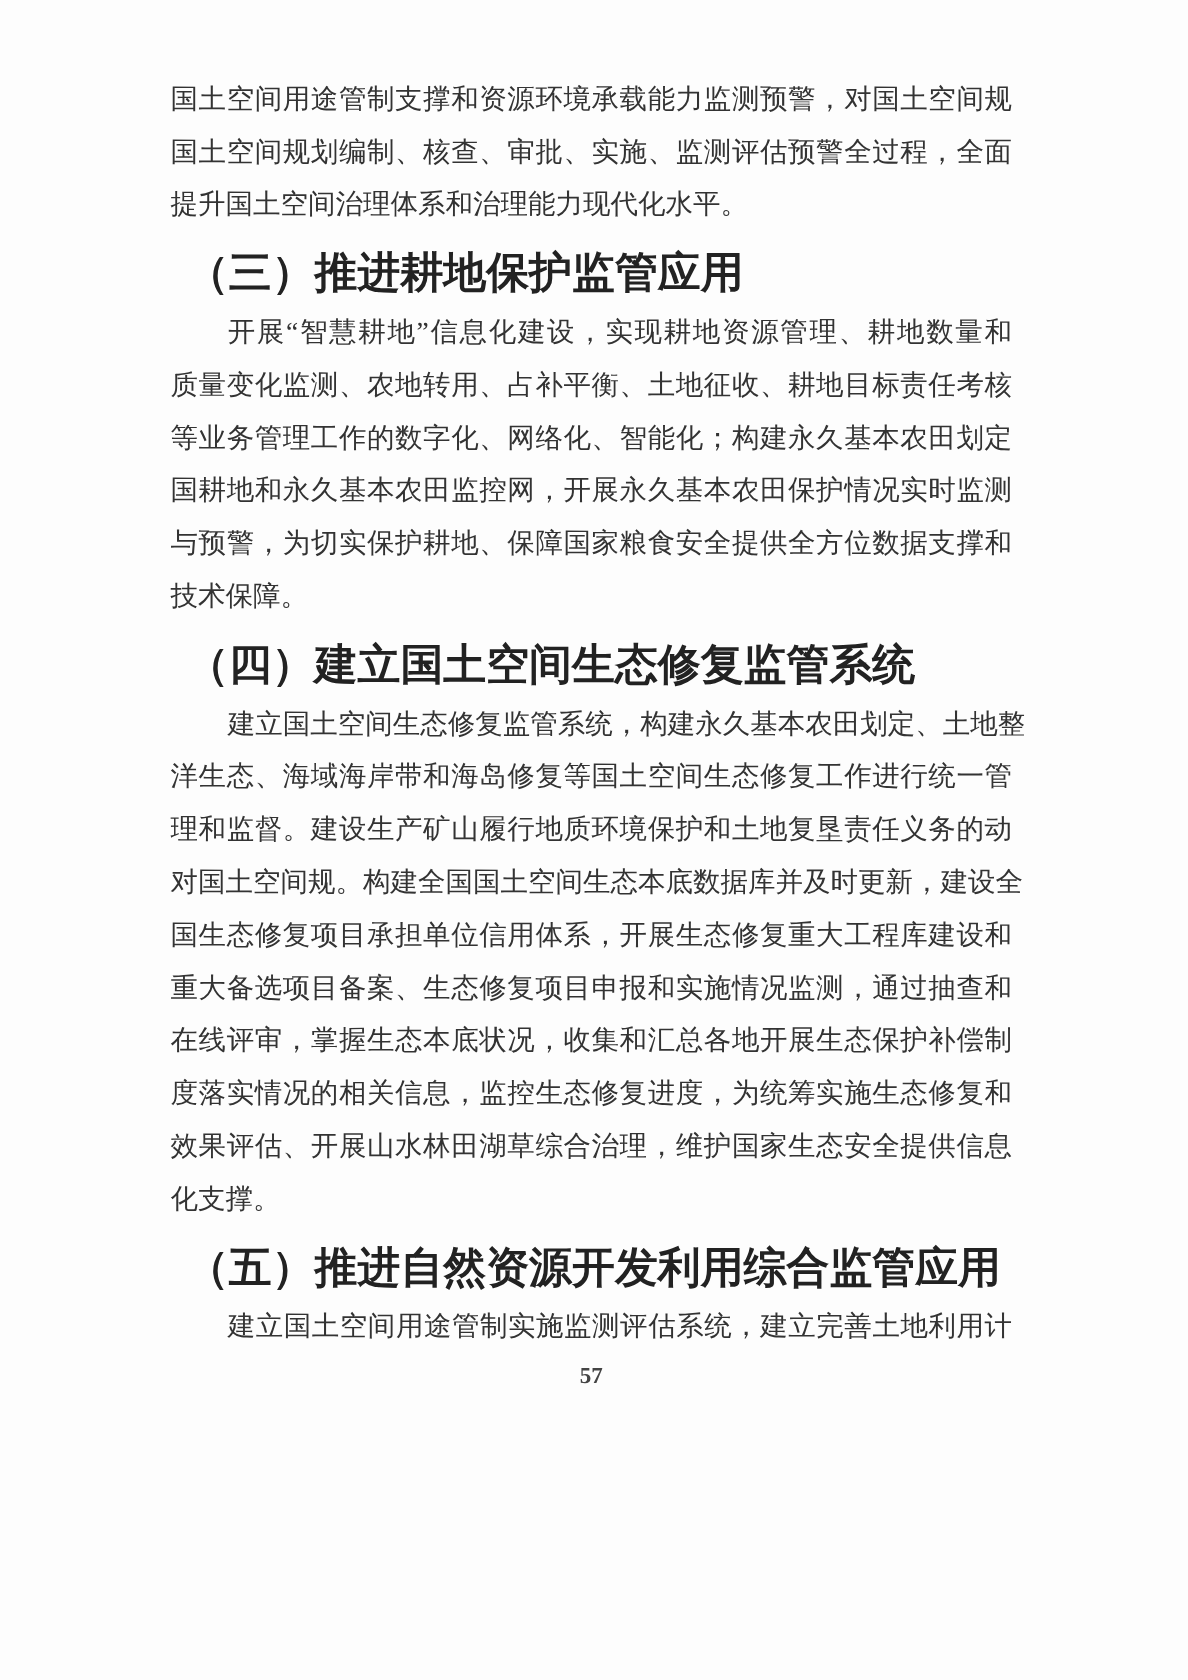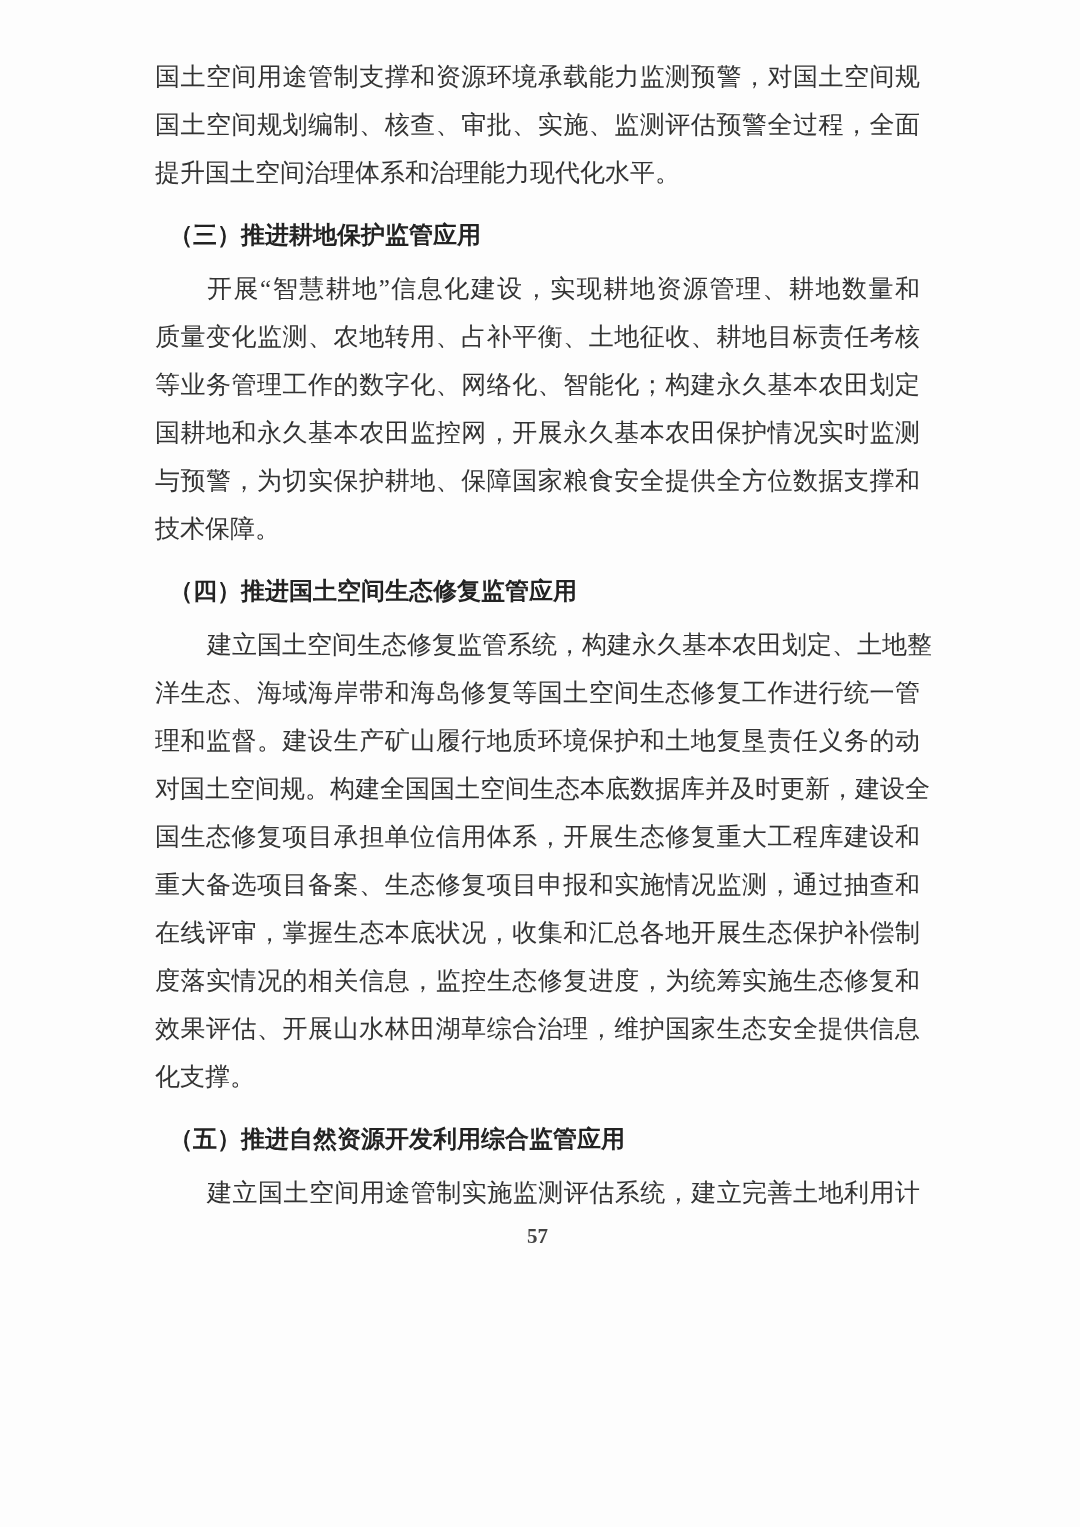--- a/index.html
+++ b/index.html
@@ -7,21 +7,21 @@
     padding: 0;
     background: #ffffff;
   }
   .page {
     position: relative;
     width: 1080px;
     height: 1527px;
     margin: 0 auto;
     background: #fdfdfd;
     box-sizing: border-box;
-    padding: 53px 160px 0 155px;
+    padding: 67px 160px 0 155px;
     overflow: hidden;
     font-family: "Liberation Serif", "DejaVu Serif", serif;
     color: #333333;
   }
   .content {
     width: 765px;
   }
   .para {
     margin: 0;
   }
@@ -37,21 +37,21 @@
   .line.indent {
     text-indent: 52px;
   }
   .line.endline {
     text-align-last: left;
     white-space: normal;
   }
   .heading {
     font-family: "Liberation Sans", "DejaVu Sans", sans-serif;
     font-weight: bold;
-    font-size: 24px;
+    font-size: 39px;
     line-height: 48px;
     height: 48px;
     margin: 14px 0 6px 0;
     text-indent: 14px;
     color: #222222;
     text-align: left;
   }
   .page-number {
     width: 765px;
     text-align: center;
@@ -73,21 +73,21 @@
       <div class="line endline">提升国土空间治理体系和治理能力现代化水平。</div>
       <div class="para"></div>
       <div class="heading">（三）推进耕地保护监管应用</div>
       <div class="line indent">开展“智慧耕地”信息化建设，实现耕地资源管理、耕地数量和</div>
       <div class="line">质量变化监测、农地转用、占补平衡、土地征收、耕地目标责任考核</div>
       <div class="line">等业务管理工作的数字化、网络化、智能化；构建永久基本农田划定</div>
       <div class="line">国耕地和永久基本农田监控网，开展永久基本农田保护情况实时监测</div>
       <div class="line">与预警，为切实保护耕地、保障国家粮食安全提供全方位数据支撑和</div>
       <div class="line endline">技术保障。</div>
       <div class="para"></div>
-      <div class="heading">（四）推进国土空间生态修复监管应用</div>
+      <div class="heading">（四）建立国土空间生态修复监管系统</div>
       <div class="line indent">建立国土空间生态修复监管系统，构建永久基本农田划定、土地整</div>
       <div class="line">洋生态、海域海岸带和海岛修复等国土空间生态修复工作进行统一管</div>
       <div class="line">理和监督。建设生产矿山履行地质环境保护和土地复垦责任义务的动</div>
       <div class="line">对国土空间规。构建全国国土空间生态本底数据库并及时更新，建设全</div>
       <div class="line">国生态修复项目承担单位信用体系，开展生态修复重大工程库建设和</div>
       <div class="line">重大备选项目备案、生态修复项目申报和实施情况监测，通过抽查和</div>
       <div class="line">在线评审，掌握生态本底状况，收集和汇总各地开展生态保护补偿制</div>
       <div class="line">度落实情况的相关信息，监控生态修复进度，为统筹实施生态修复和</div>
       <div class="line">效果评估、开展山水林田湖草综合治理，维护国家生态安全提供信息</div>
       <div class="line endline">化支撑。</div>

